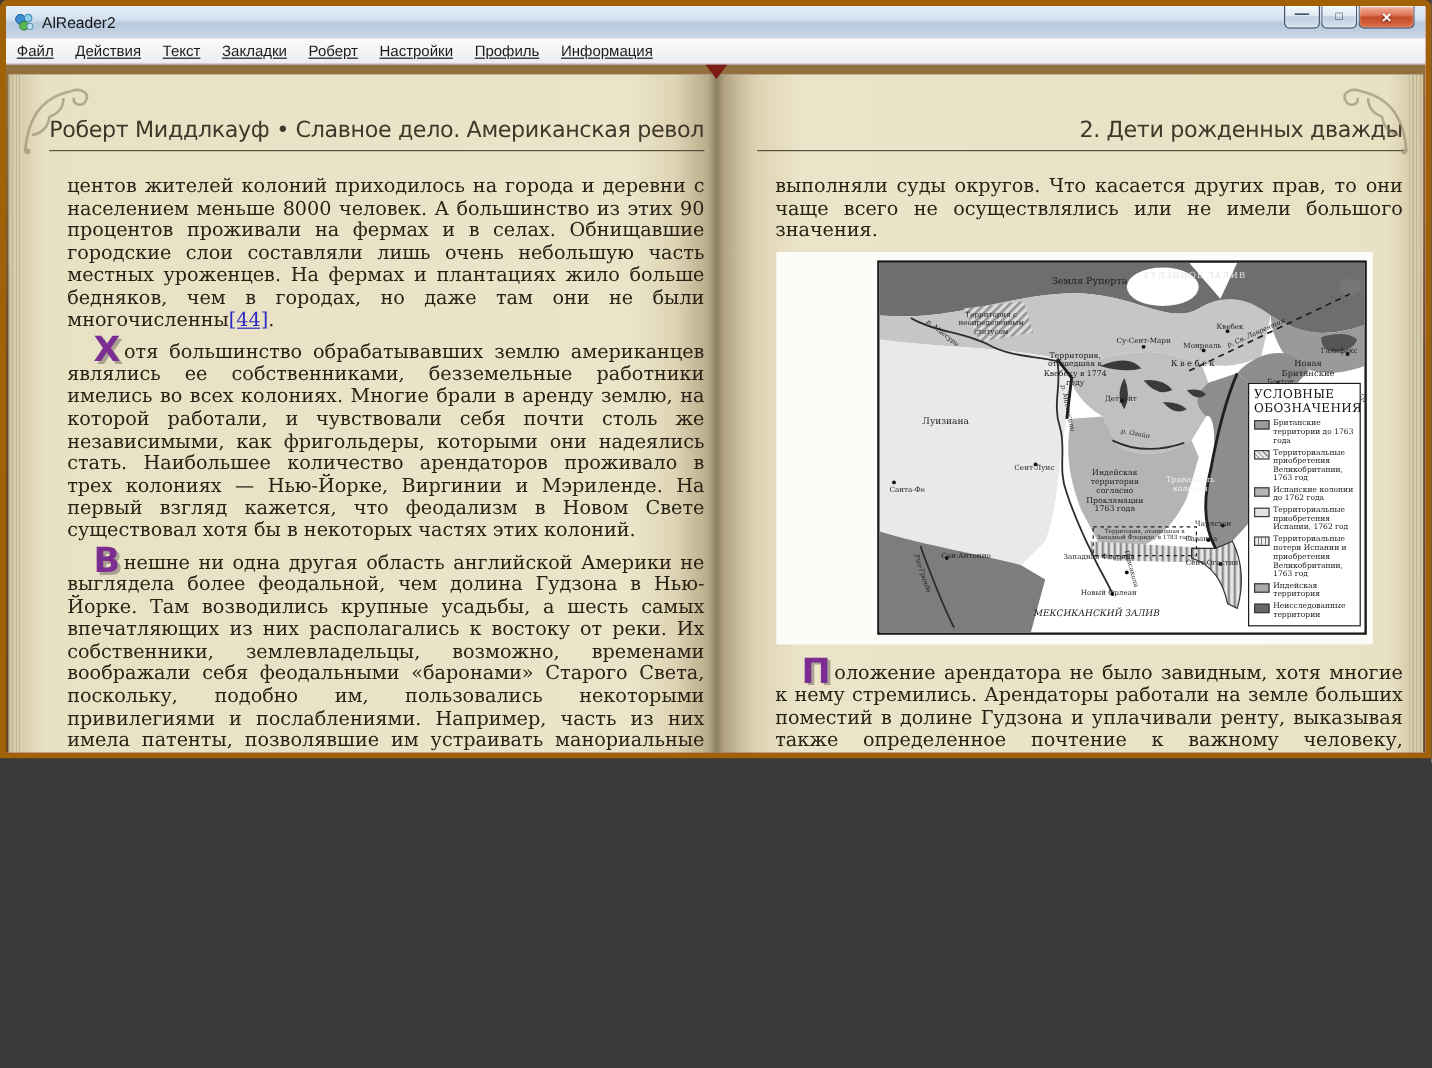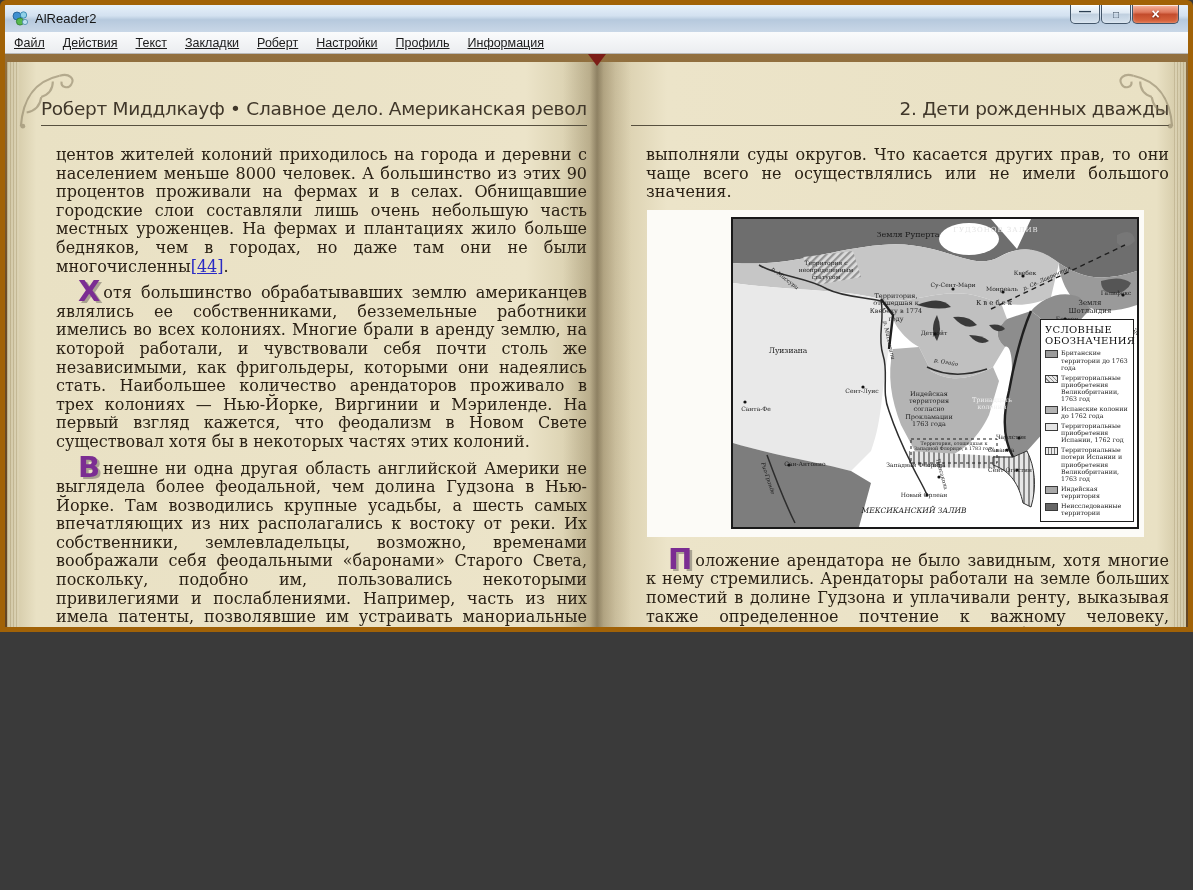--- a/index.html
+++ b/index.html
@@ -253,21 +253,21 @@
 
             <div class="mlbl" style="left:130px;top:11px;width:90px;font-size:8px">Земля Руперта</div>
             <div class="mlbl" style="left:218px;top:7px;width:90px;font-size:7px;color:#e4e4e4;letter-spacing:1px">ГУДЗОНОВ ЗАЛИВ</div>
             <div class="mlbl" style="left:60px;top:40px;width:66px;font-size:6px">Территория с неопределенным статусом</div>
             <div class="mlbl" style="left:134px;top:74px;width:58px;font-size:6.5px">Территория, отошедшая к Квебеку в 1774 году</div>
             <div class="mlbl" style="left:190px;top:62px;width:60px;font-size:6px">Су-Сент-Мари</div>
             <div class="mlbl" style="left:272px;top:50px;width:40px;font-size:6px">Квебек</div>
             <div class="mlbl" style="left:246px;top:66px;width:46px;font-size:6px">Монреаль</div>
             <div class="mlbl" style="left:236px;top:80px;width:52px;font-size:7px;letter-spacing:2px">Квебек</div>
             <div class="mlbl" style="left:288px;top:56px;width:52px;font-size:5.5px;transform:rotate(-24deg);font-style:italic">р. Св. Лаврентия</div>
-            <div class="mlbl" style="left:330px;top:80px;width:54px;font-size:7px">Земля Шотландия</div>
+            <div class="mlbl" style="left:330px;top:80px;width:54px;font-size:7px">Новая Британские</div>
             <div class="mlbl" style="left:362px;top:70px;width:42px;font-size:6px">Галифакс</div>
             <div class="mlbl" style="left:316px;top:96px;width:36px;font-size:6px">Бостон</div>
             <div class="mlbl" style="left:334px;top:110px;width:68px;font-size:7px;font-style:italic">АТЛАНТИЧЕСКИЙ ОКЕАН</div>
             <div class="mlbl" style="left:310px;top:129px;width:46px;font-size:6px">Нью-Йорк</div>
             <div class="mlbl" style="left:310px;top:140px;width:52px;font-size:6px">Филадельфия</div>
             <div class="mlbl" style="left:308px;top:152px;width:46px;font-size:6px">Балтимор</div>
             <div class="mlbl" style="left:180px;top:110px;width:42px;font-size:6px">Детройт</div>
             <div class="mlbl" style="left:26px;top:128px;width:58px;font-size:7.5px">Луизиана</div>
             <div class="mlbl" style="left:28px;top:56px;width:48px;font-size:5.5px;transform:rotate(38deg);font-style:italic">р. Миссури</div>
             <div class="mlbl" style="left:130px;top:118px;width:52px;font-size:5.5px;transform:rotate(78deg);font-style:italic">р. Миссисипи</div>

